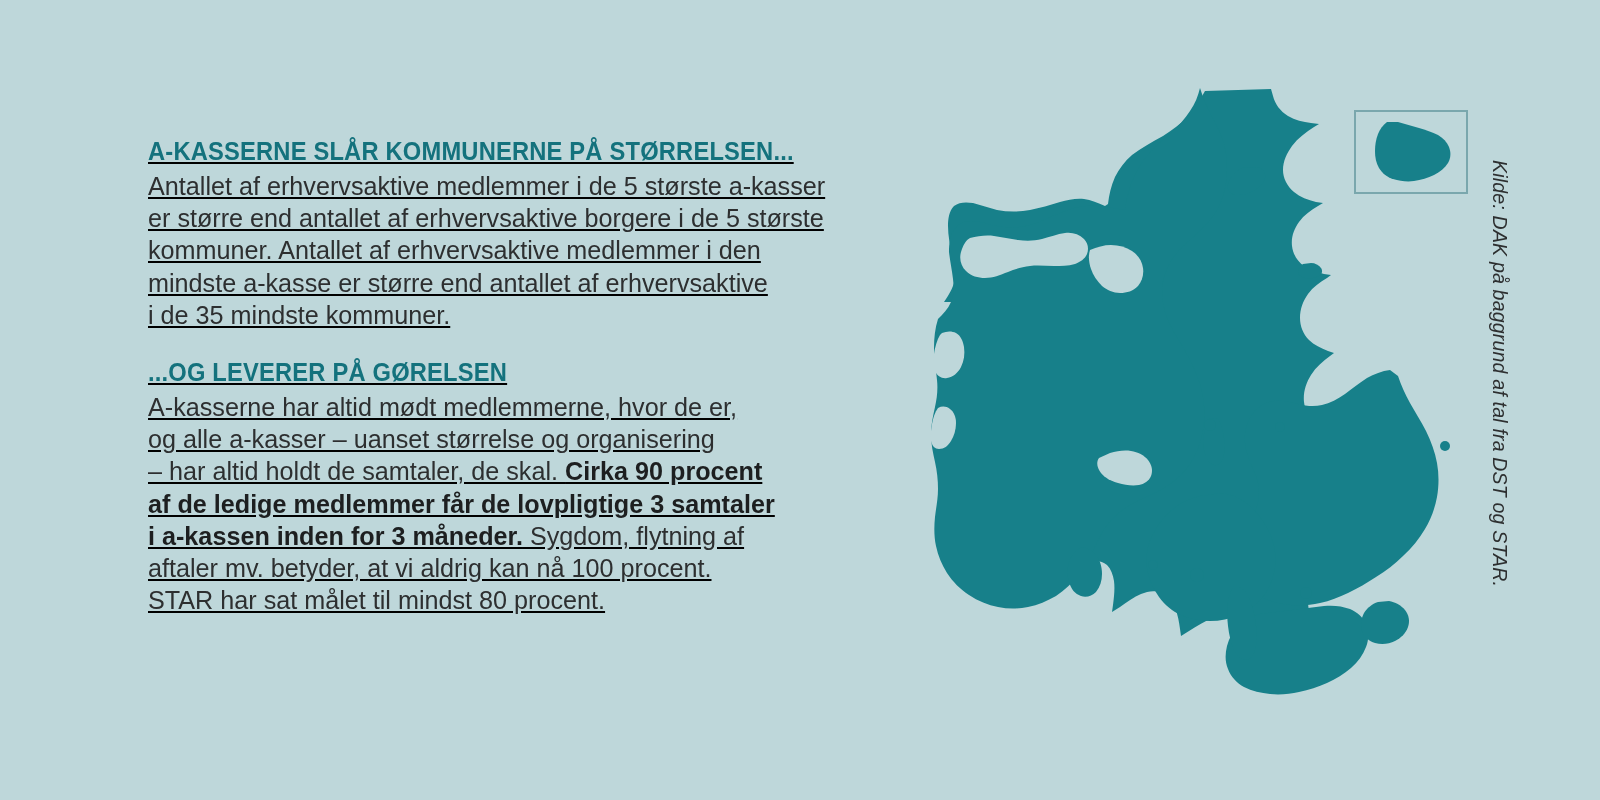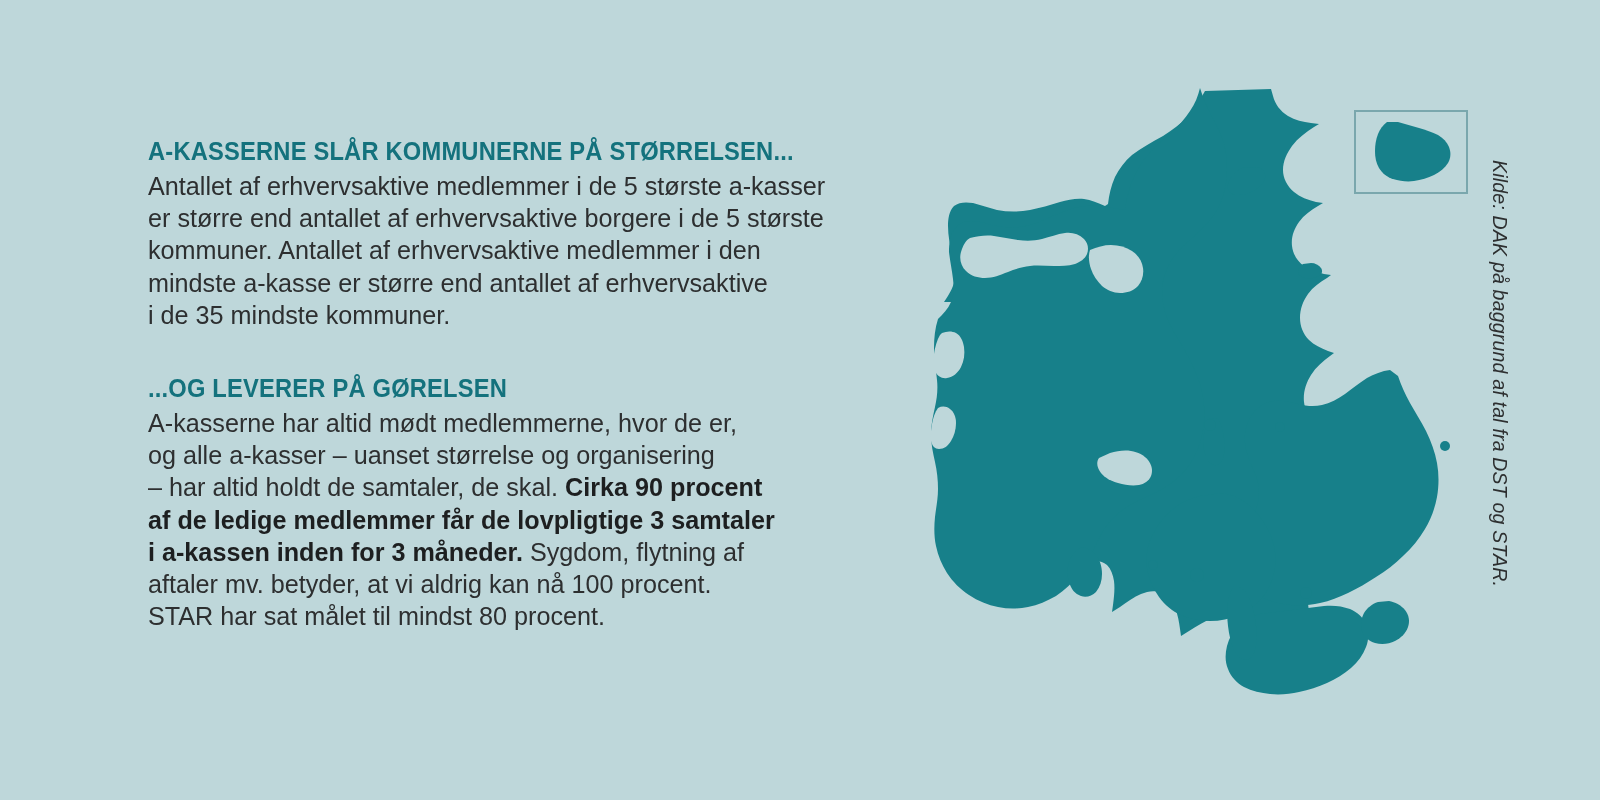--- a/index.html
+++ b/index.html
@@ -14,24 +14,25 @@
     background: #bed7da;
     font-family: "Liberation Sans", sans-serif;
   }
 
   
   #text-column {
     position: absolute;
     left: 148px;
     top: 136px;
     width: 760px;
+    text-decoration: underline;
   }
 
   .section { margin: 0; }
-  #section-2 { margin-top: 42px; }
+  #section-2 { margin-top: 26px; }
 
   .section-heading {
     color: #14727d;
     font-family: "Liberation Sans Narrow", "Liberation Sans", sans-serif;
     font-weight: bold;
     font-size: 25.5px;
     letter-spacing: 0.2px;
     line-height: 30px;
     margin: 0 0 4px 0;
     white-space: nowrap;

